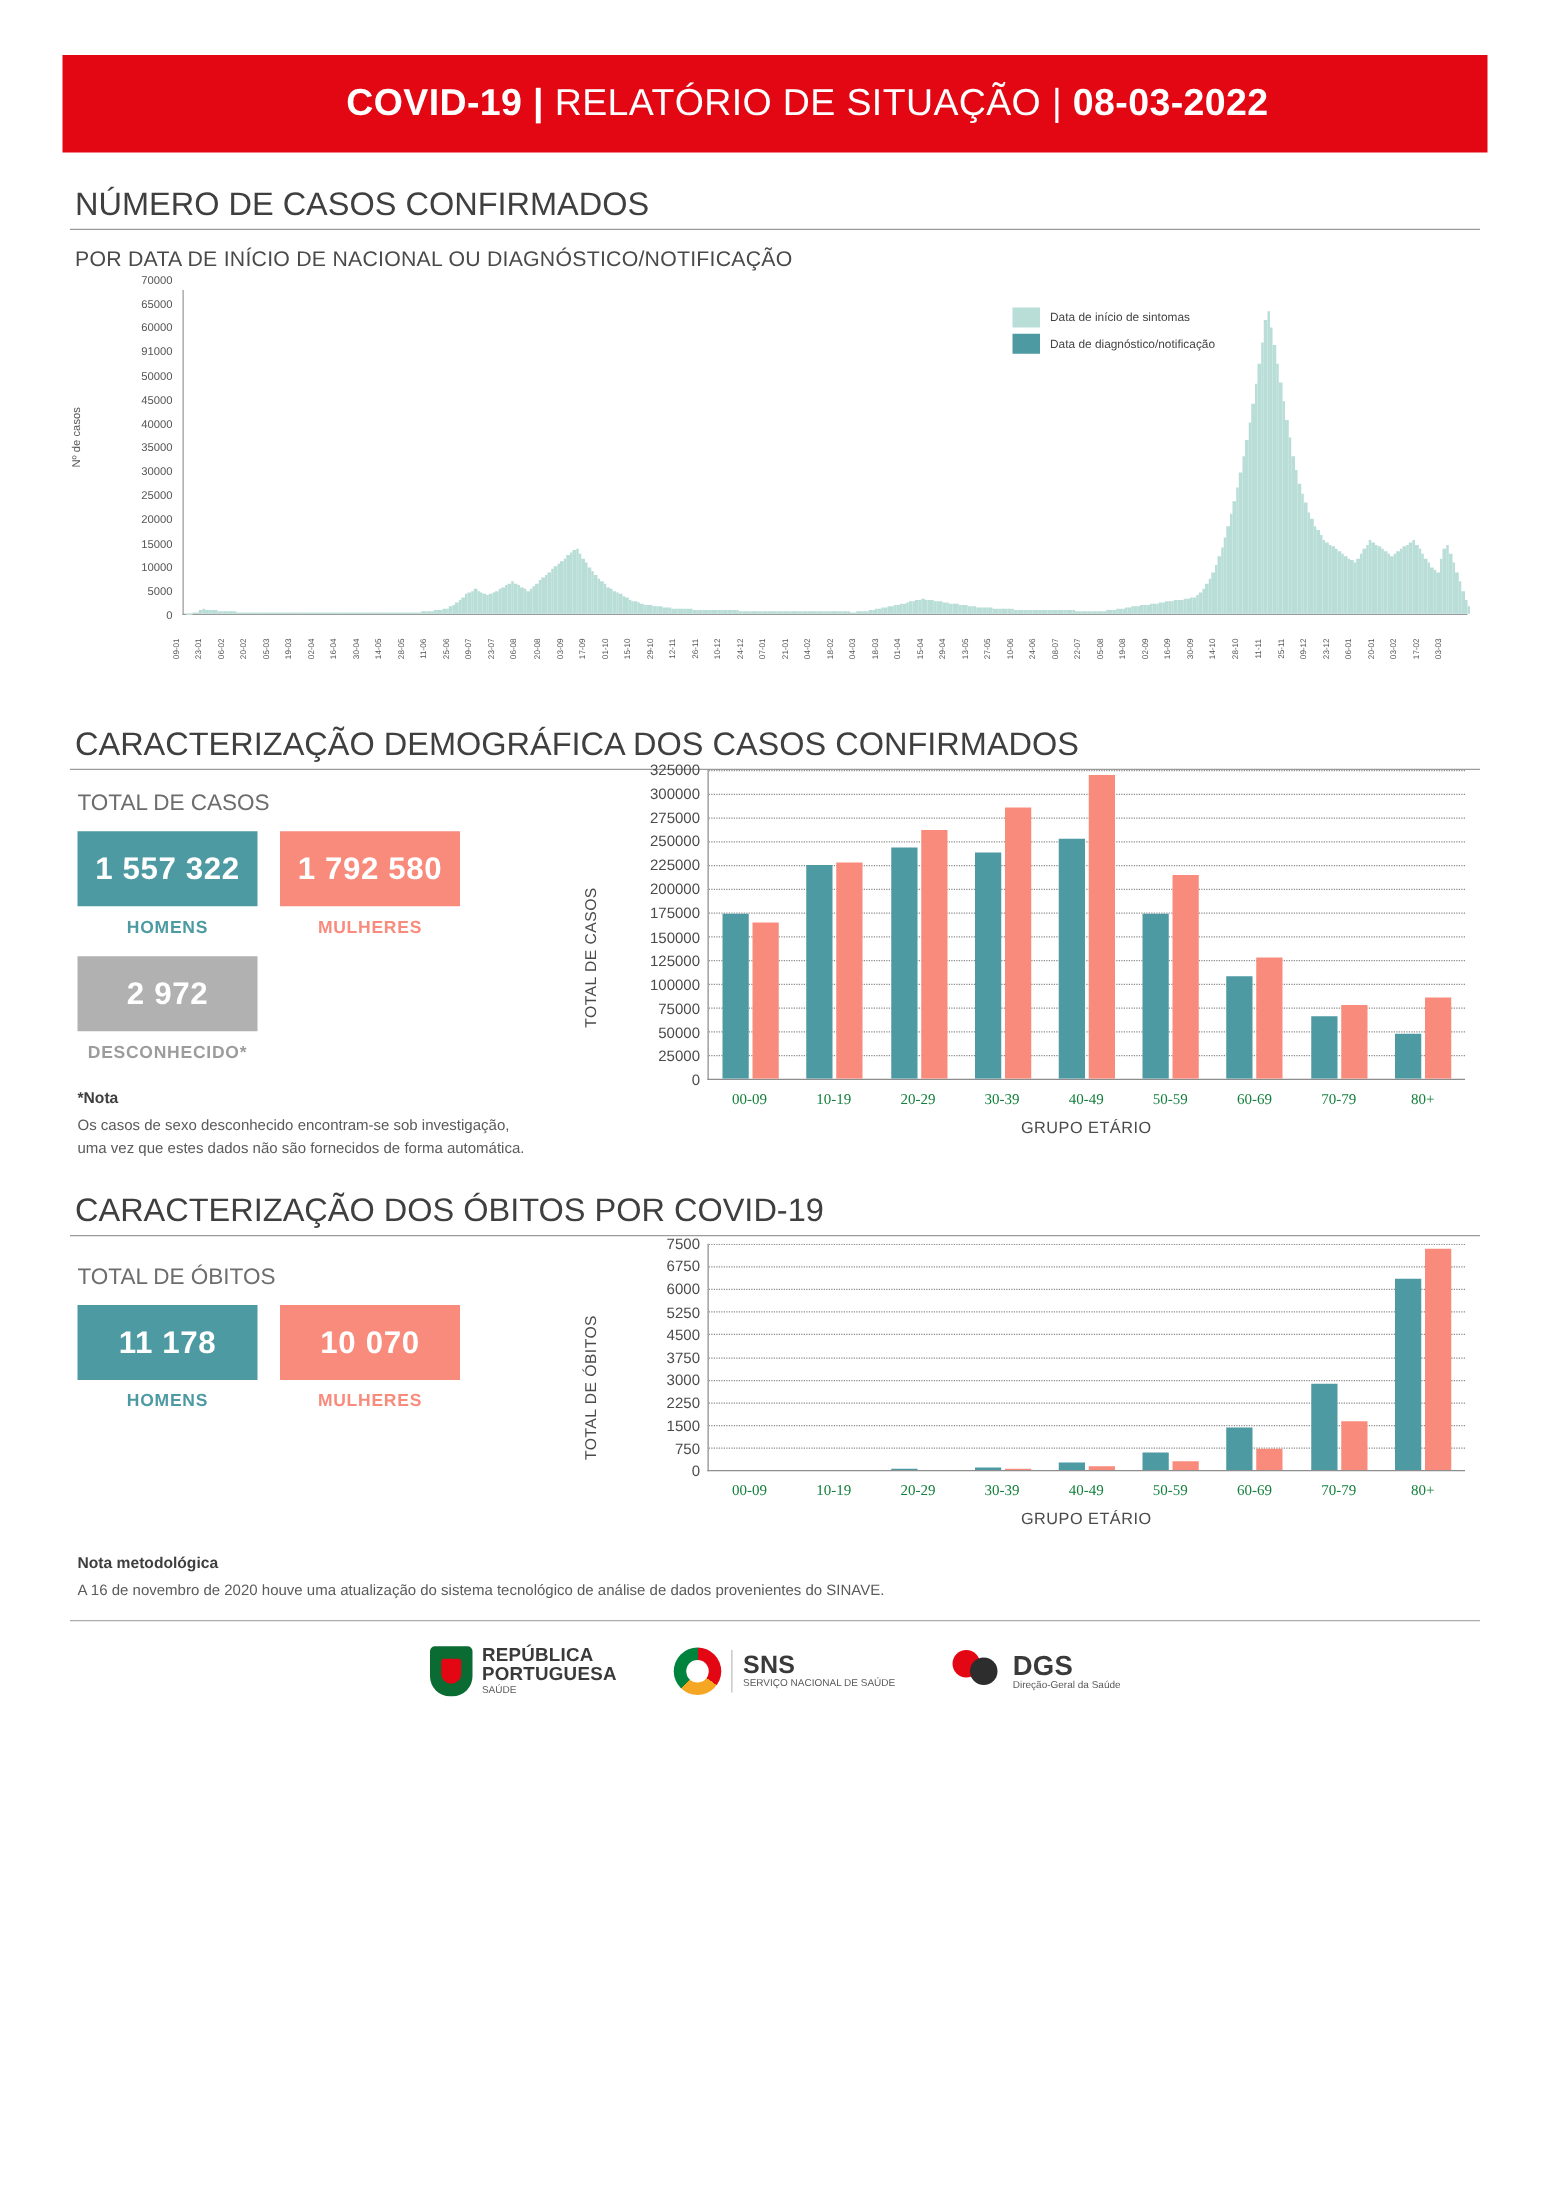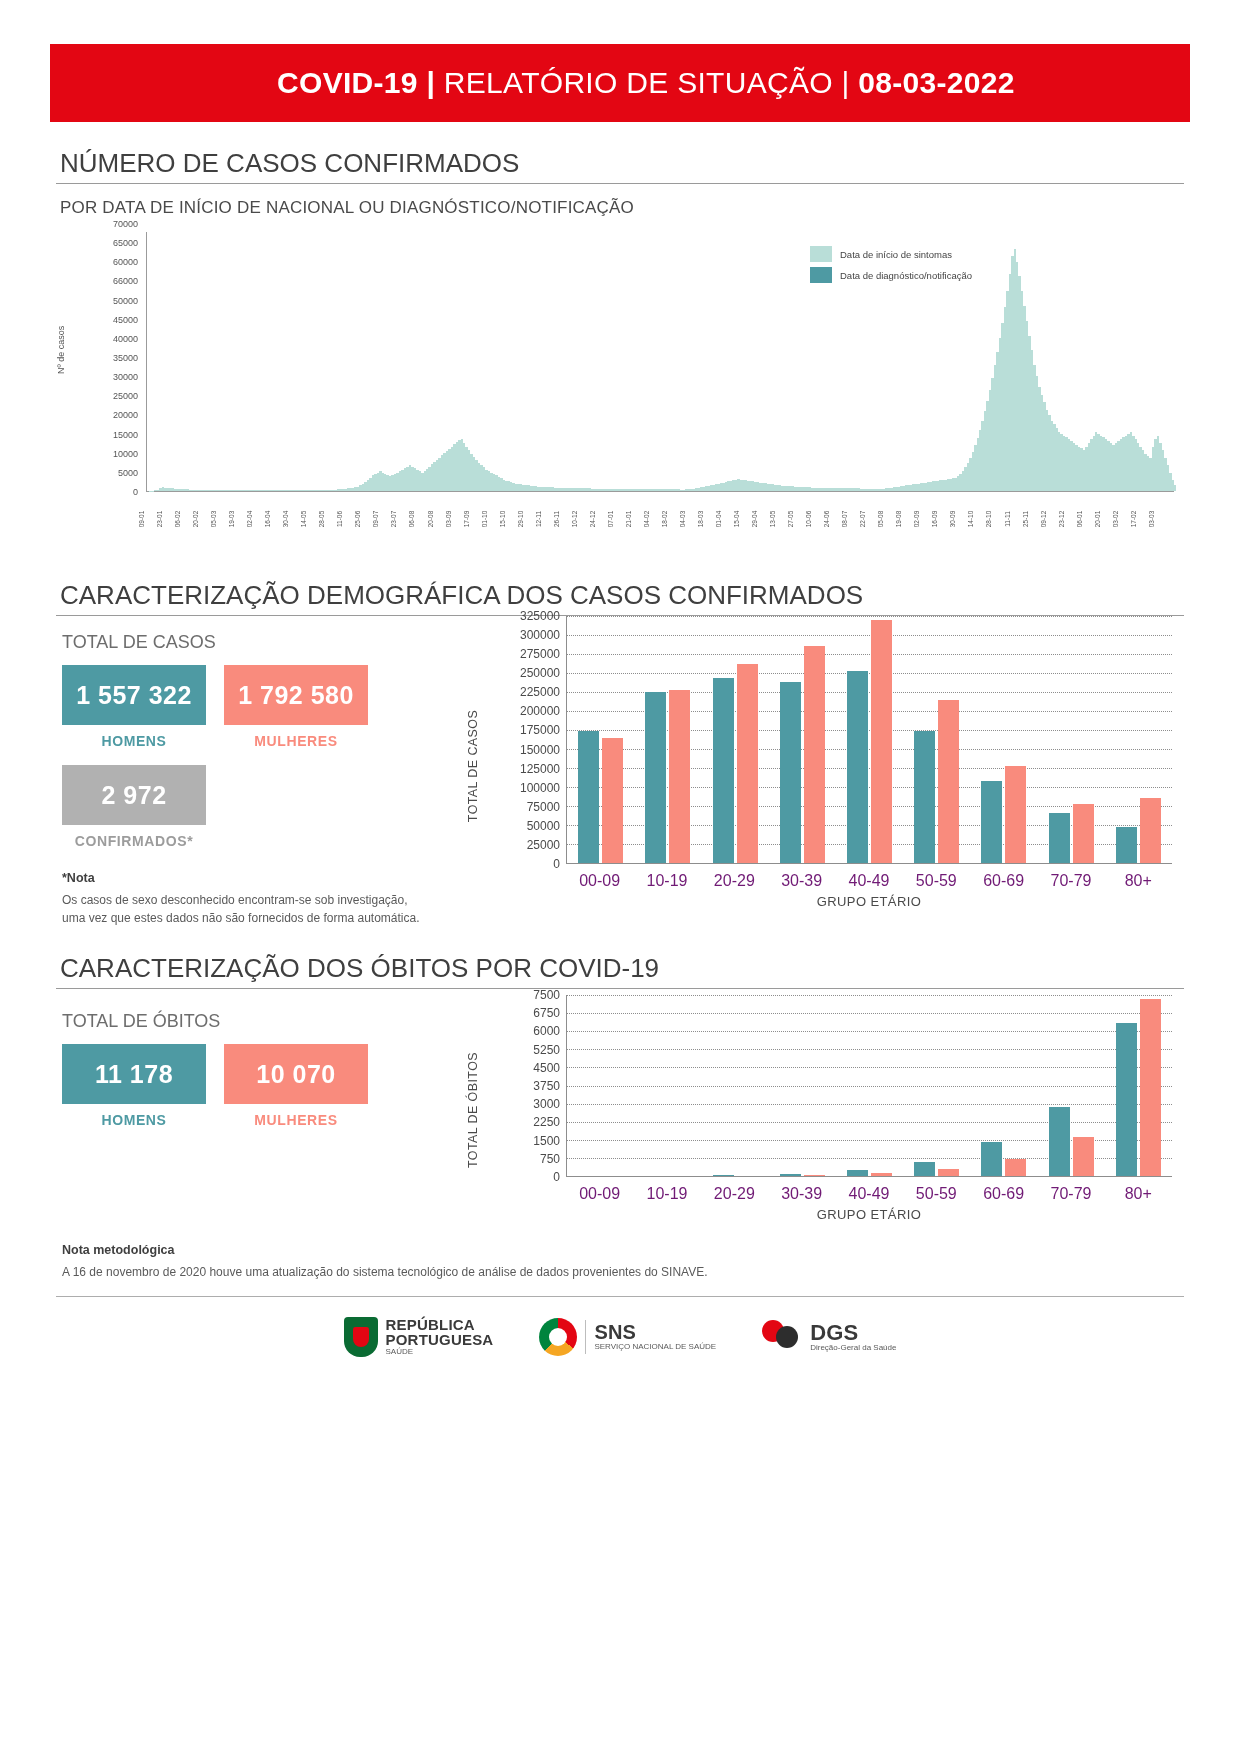--- a/index.html
+++ b/index.html
@@ -186,21 +186,21 @@
   .gchart .grp {
     flex: 1 1 0; height: 100%;
     display: flex; align-items: flex-end; justify-content: center;
     gap: 3px;
   }
   .gchart .grp b { display: block; width: 21px; }
   .gchart .grp b.m { background: #4e9aa3; }
   .gchart .grp b.f { background: #f98b7d; }
   .gchart .xticks {
     position: absolute; left: 86px; right: 18px;
-    display: flex; font-size: 16px; color: #701a75;
+    display: flex; font-size: 12px; color: #15803d; font-family: Liberation Serif, serif;
   }
   .gchart .xticks span { flex: 1 1 0; text-align: center; }
   .gchart .xlabel {
     position: absolute; left: 86px; right: 18px;
     text-align: center; font-size: 13px; color: #4a4a4a; letter-spacing: .4px;
   }
 
   
   #cases-chart { height: 300px; }
   #cases-chart .plot { height: 248px; }
@@ -282,21 +282,21 @@
         <span style="top: 92.8571%;">5000</span>
         <span style="top: 85.7143%;">10000</span>
         <span style="top: 78.5714%;">15000</span>
         <span style="top: 71.4286%;">20000</span>
         <span style="top: 64.2857%;">25000</span>
         <span style="top: 57.1429%;">30000</span>
         <span style="top: 50%;">35000</span>
         <span style="top: 42.8571%;">40000</span>
         <span style="top: 35.7143%;">45000</span>
         <span style="top: 28.5714%;">50000</span>
-        <span style="top: 21.4286%;">66000</span>
+        <span style="top: 21.4286%;">91000</span>
         <span style="top: 14.2857%;">60000</span>
         <span style="top: 7.14286%;">65000</span>
         <span style="top: 0%;">70000</span>
       </div>
     <div class="epi-plot">
       <div class="epi-bars" id="epi-bars">
           <i style="height: 0.0285714%;"></i>
           <i style="height: 0.0857142%;"></i>
           <i style="height: 0.128571%;"></i>
           <i style="height: 0.2%;"></i>
@@ -798,21 +798,21 @@
           <div class="tile-caption cap-men">HOMENS</div>
         </div>
         <div>
           <div class="tile women">1 792 580</div>
           <div class="tile-caption cap-women">MULHERES</div>
         </div>
       </div>
       <div class="tiles" style="margin-top:16px">
         <div>
           <div class="tile unknown">2 972</div>
-          <div class="tile-caption cap-unknown">CONFIRMADOS*</div>
+          <div class="tile-caption cap-unknown">DESCONHECIDO*</div>
         </div>
       </div>
       <div class="note-title">*Nota</div>
       <div class="note-text">Os casos de sexo desconhecido encontram-se sob investigação,</div>
       <div class="note-text">uma vez que estes dados não são fornecidos de forma automática.</div>
     </div>
 
     <div class="col-right">
       <div class="gchart" id="cases-chart">
         <div class="ylabel">TOTAL DE CASOS</div>

